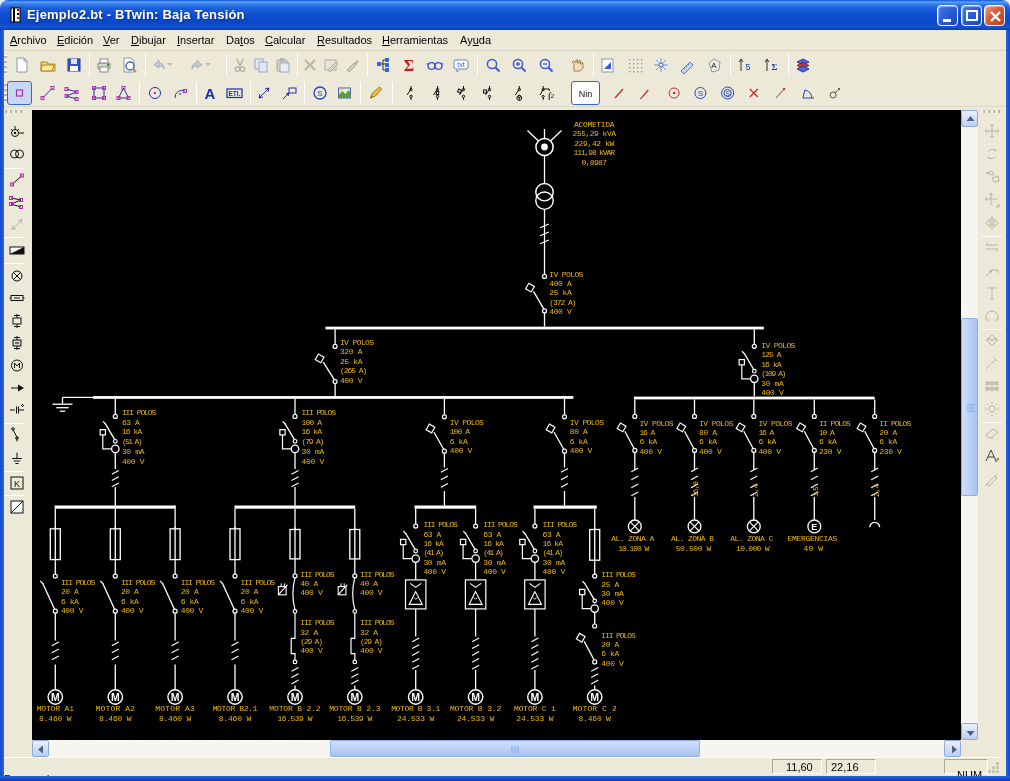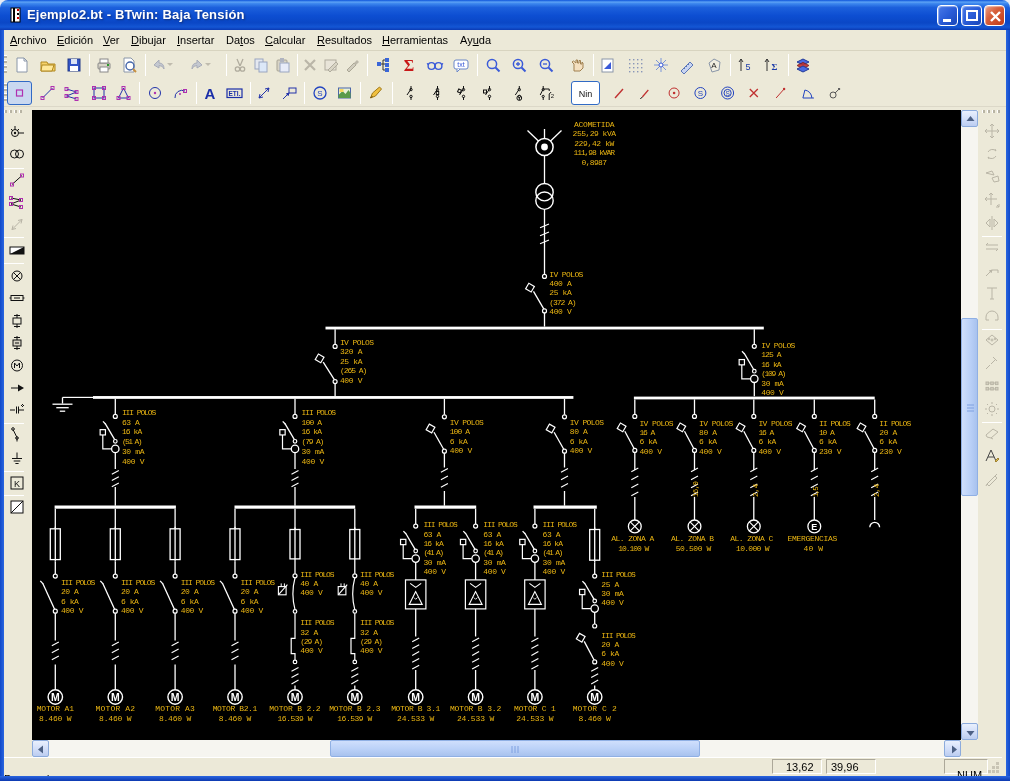--- a/index.html
+++ b/index.html
@@ -569,22 +569,22 @@
         </svg>
       </div>
 </div>
 <div class="abs" id="corner"></div>
 <div class="abs" id="status">
 <div class="hsep" style="left:0;top:0;width:1002px"></div>
 <span class="abs" style="left:4px;top:16px">Preparado</span>
 <div class="scell" style="left:772px;width:50px"></div>
 <div class="scell" style="left:826px;width:50px"></div>
 <div class="scell" style="left:944px;width:44px"></div>
-<span class="abs" style="left:786px;top:4px">13,62</span>
-<span class="abs" style="left:831px;top:4px">39,96</span>
+<span class="abs" style="left:786px;top:4px">11,60</span>
+<span class="abs" style="left:831px;top:4px">22,16</span>
 <span class="abs" style="left:957px;top:12px">NUM</span>
 <svg style="left:988px;top:5px" width="12" height="12">
         <g fill="#c8c4b4">
           <rect x="8" y="0" width="3" height="3"></rect>
           <rect x="4" y="4" width="3" height="3"></rect>
           <rect x="8" y="4" width="3" height="3"></rect>
           <rect x="0" y="8" width="3" height="3"></rect>
           <rect x="4" y="8" width="3" height="3"></rect>
           <rect x="8" y="8" width="3" height="3"></rect>
         </g>

